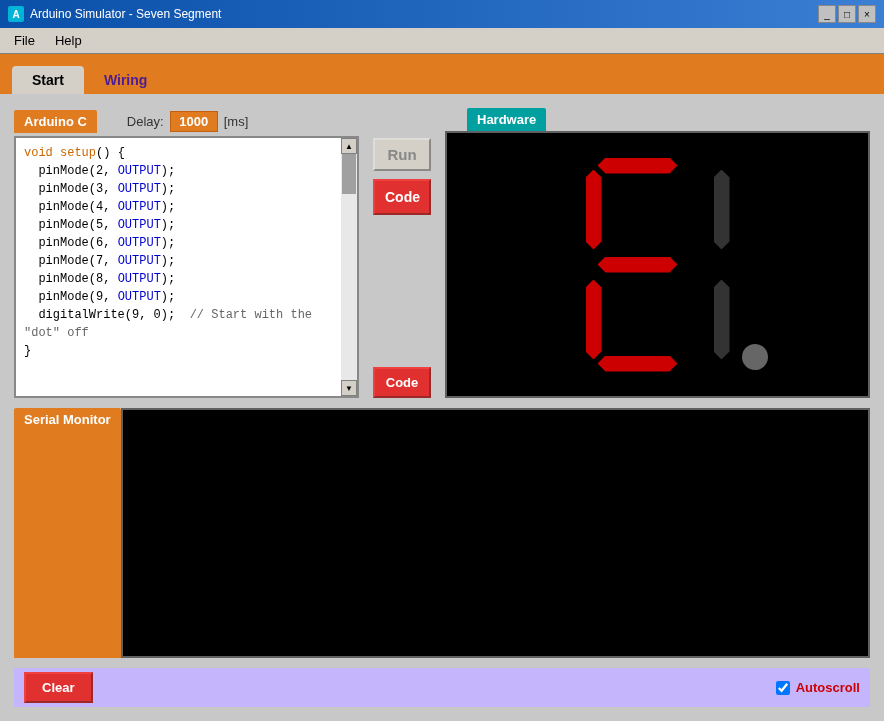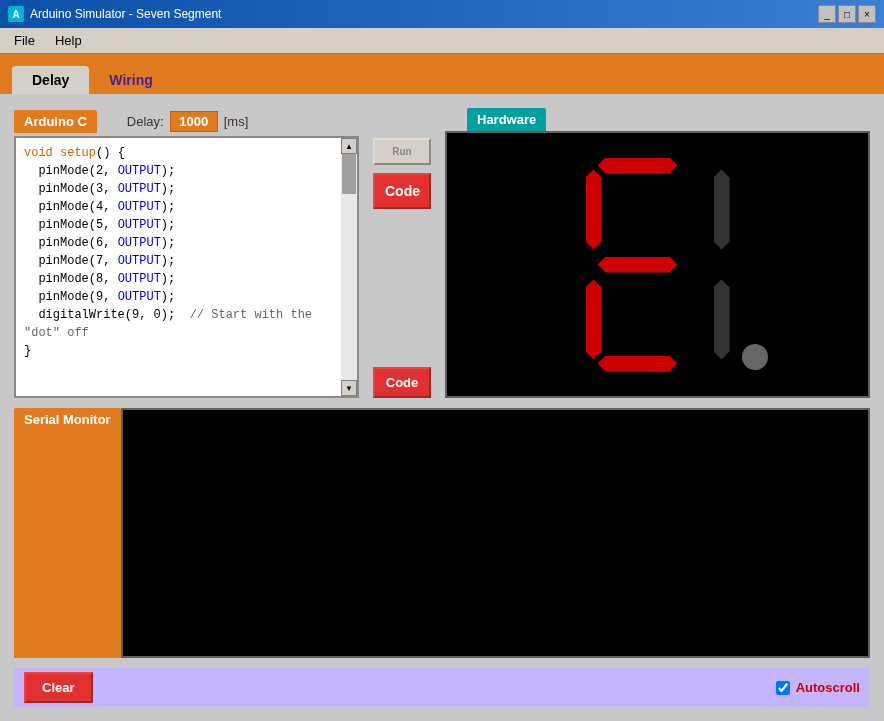--- a/index.html
+++ b/index.html
@@ -143,21 +143,21 @@
     
     .kw-void { color: #cc6600; }
     .kw-func { color: #cc6600; }
     .kw-output { color: #0000cc; }
     .kw-comment { color: #666666; }
     .btn-run {
       background: #d4d0c8;
       border: 2px outset #e0ddd8;
       color: #888;
       font-weight: bold;
-      font-size: 10px;
+      font-size: 15px;
       padding: 6px 2px;
       cursor: pointer;
       width: 58px;
     }
     .btn-stop {
       background: #e03030;
       border: 2px outset #f04040;
       color: white;
       font-weight: bold;
       font-size: 14px;
@@ -375,21 +375,21 @@
     <div class="title-btn">×</div>
   </div>
 </div>
 
 <div class="menu-bar">
   <div class="menu-item">File</div>
   <div class="menu-item">Help</div>
 </div>
 
 <div class="tab-bar">
-  <div class="tab active">Delay</div>
+  <div class="tab active">Start</div>
   <div class="tab">Wiring</div>
 </div>
 
 <div class="main-content">
 
   <div class="top-row-inner">
 
     <div class="left-code-section">
       <div class="panel-top">
         <div class="panel-header">Arduino C</div>

